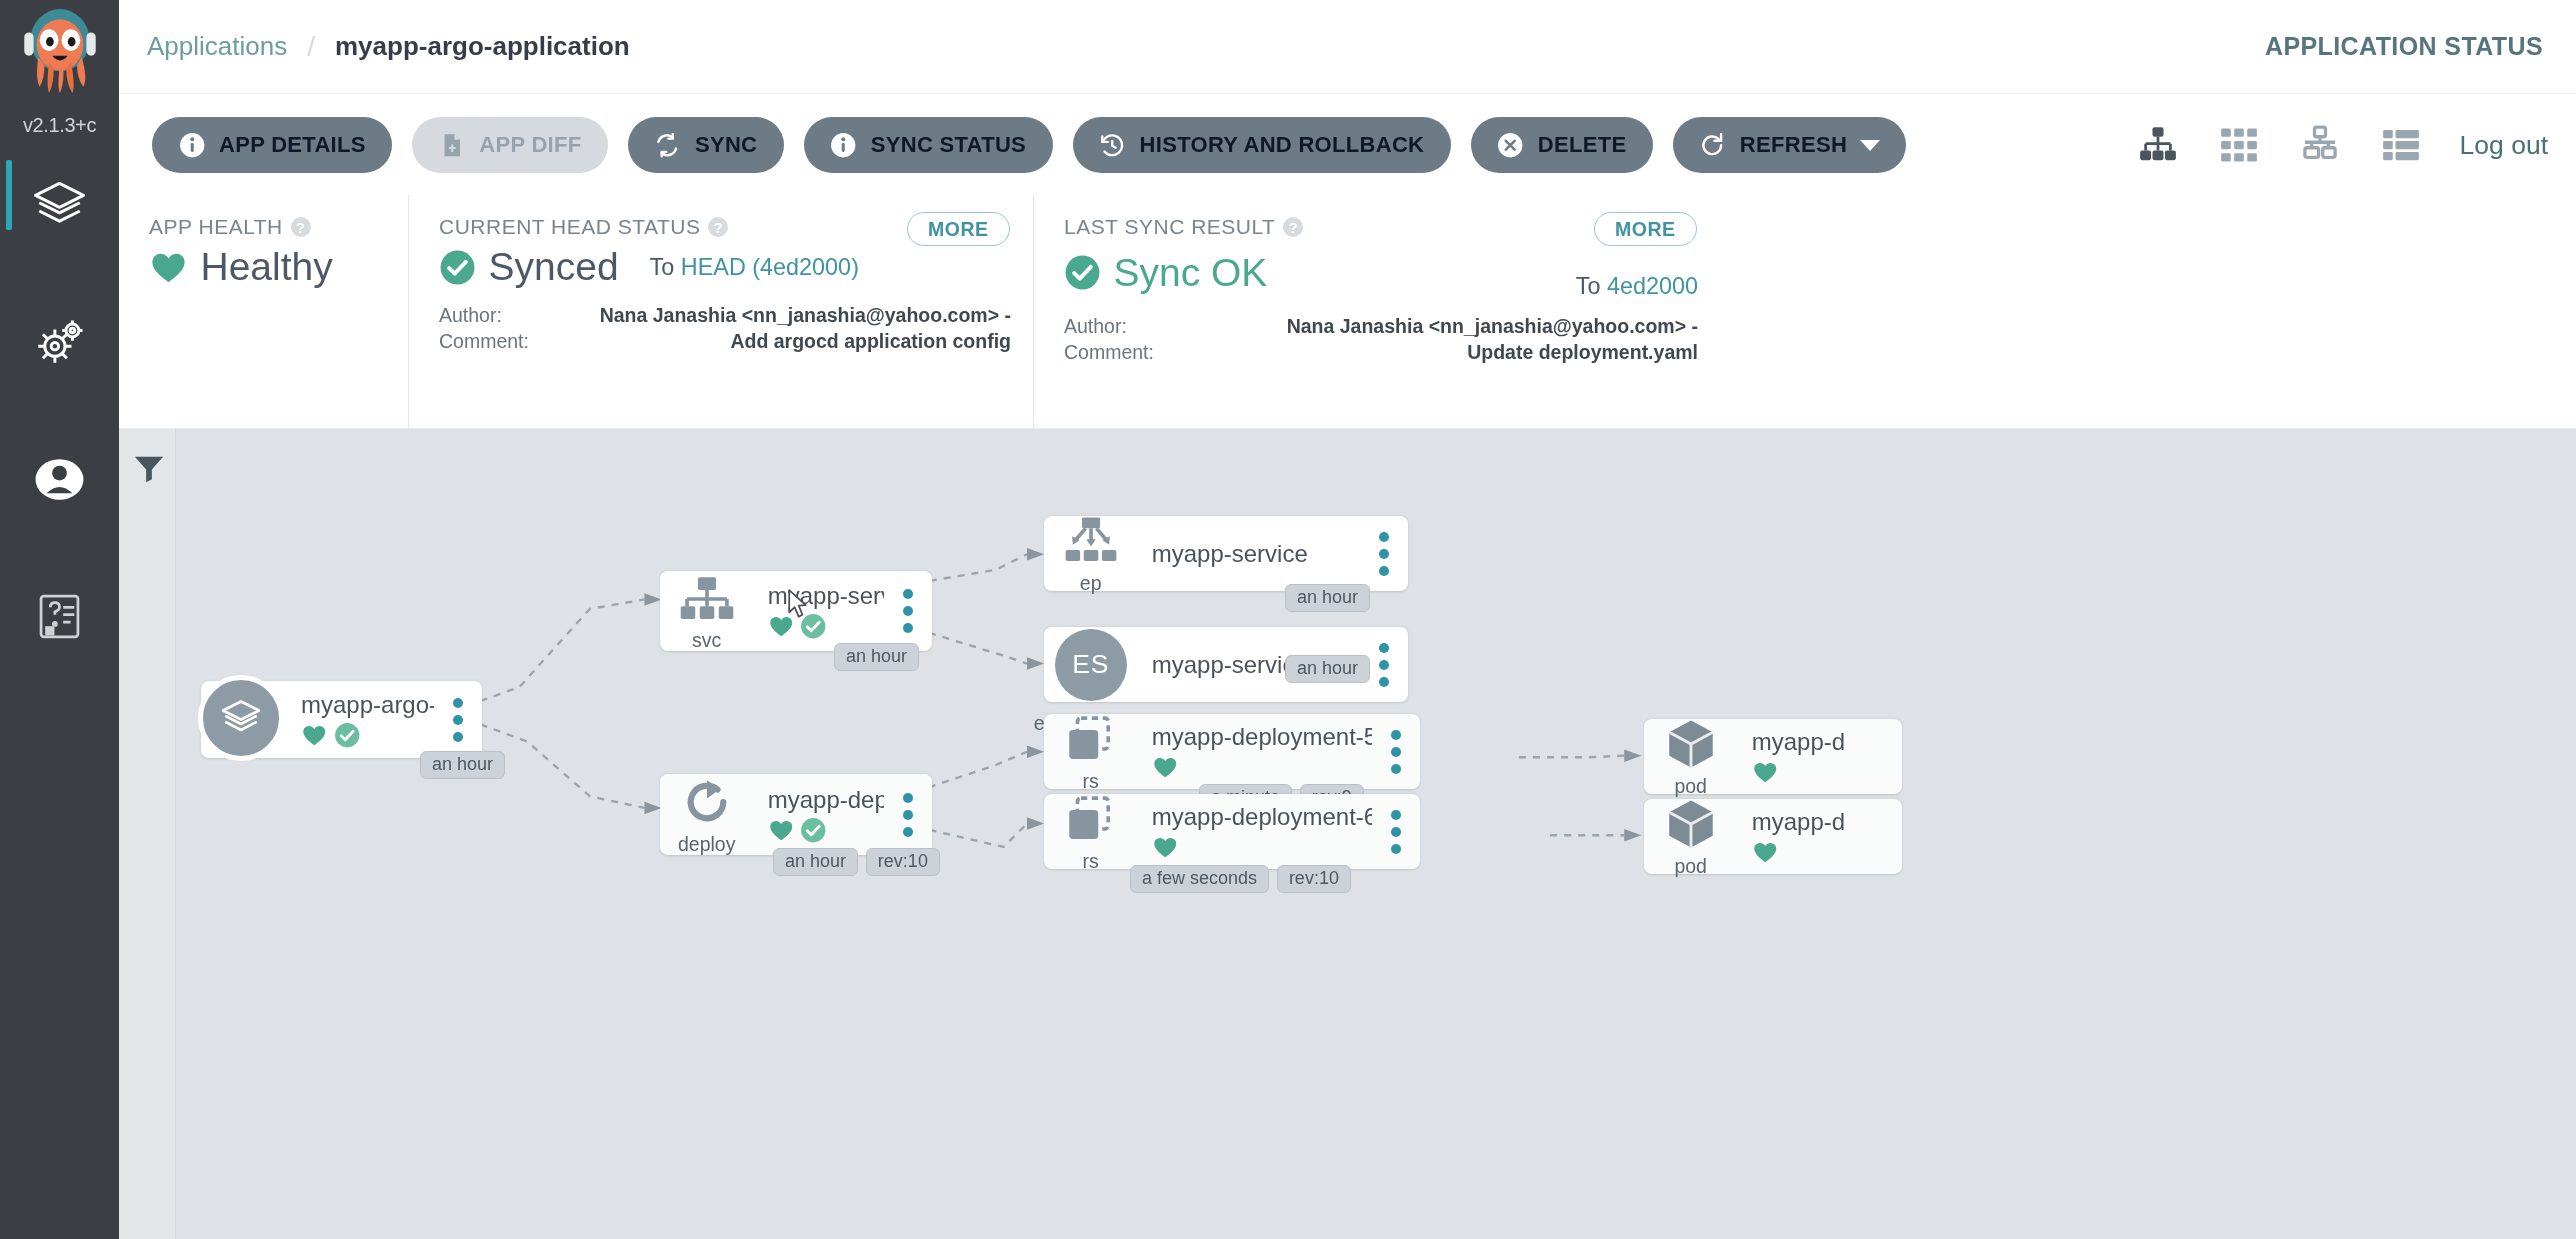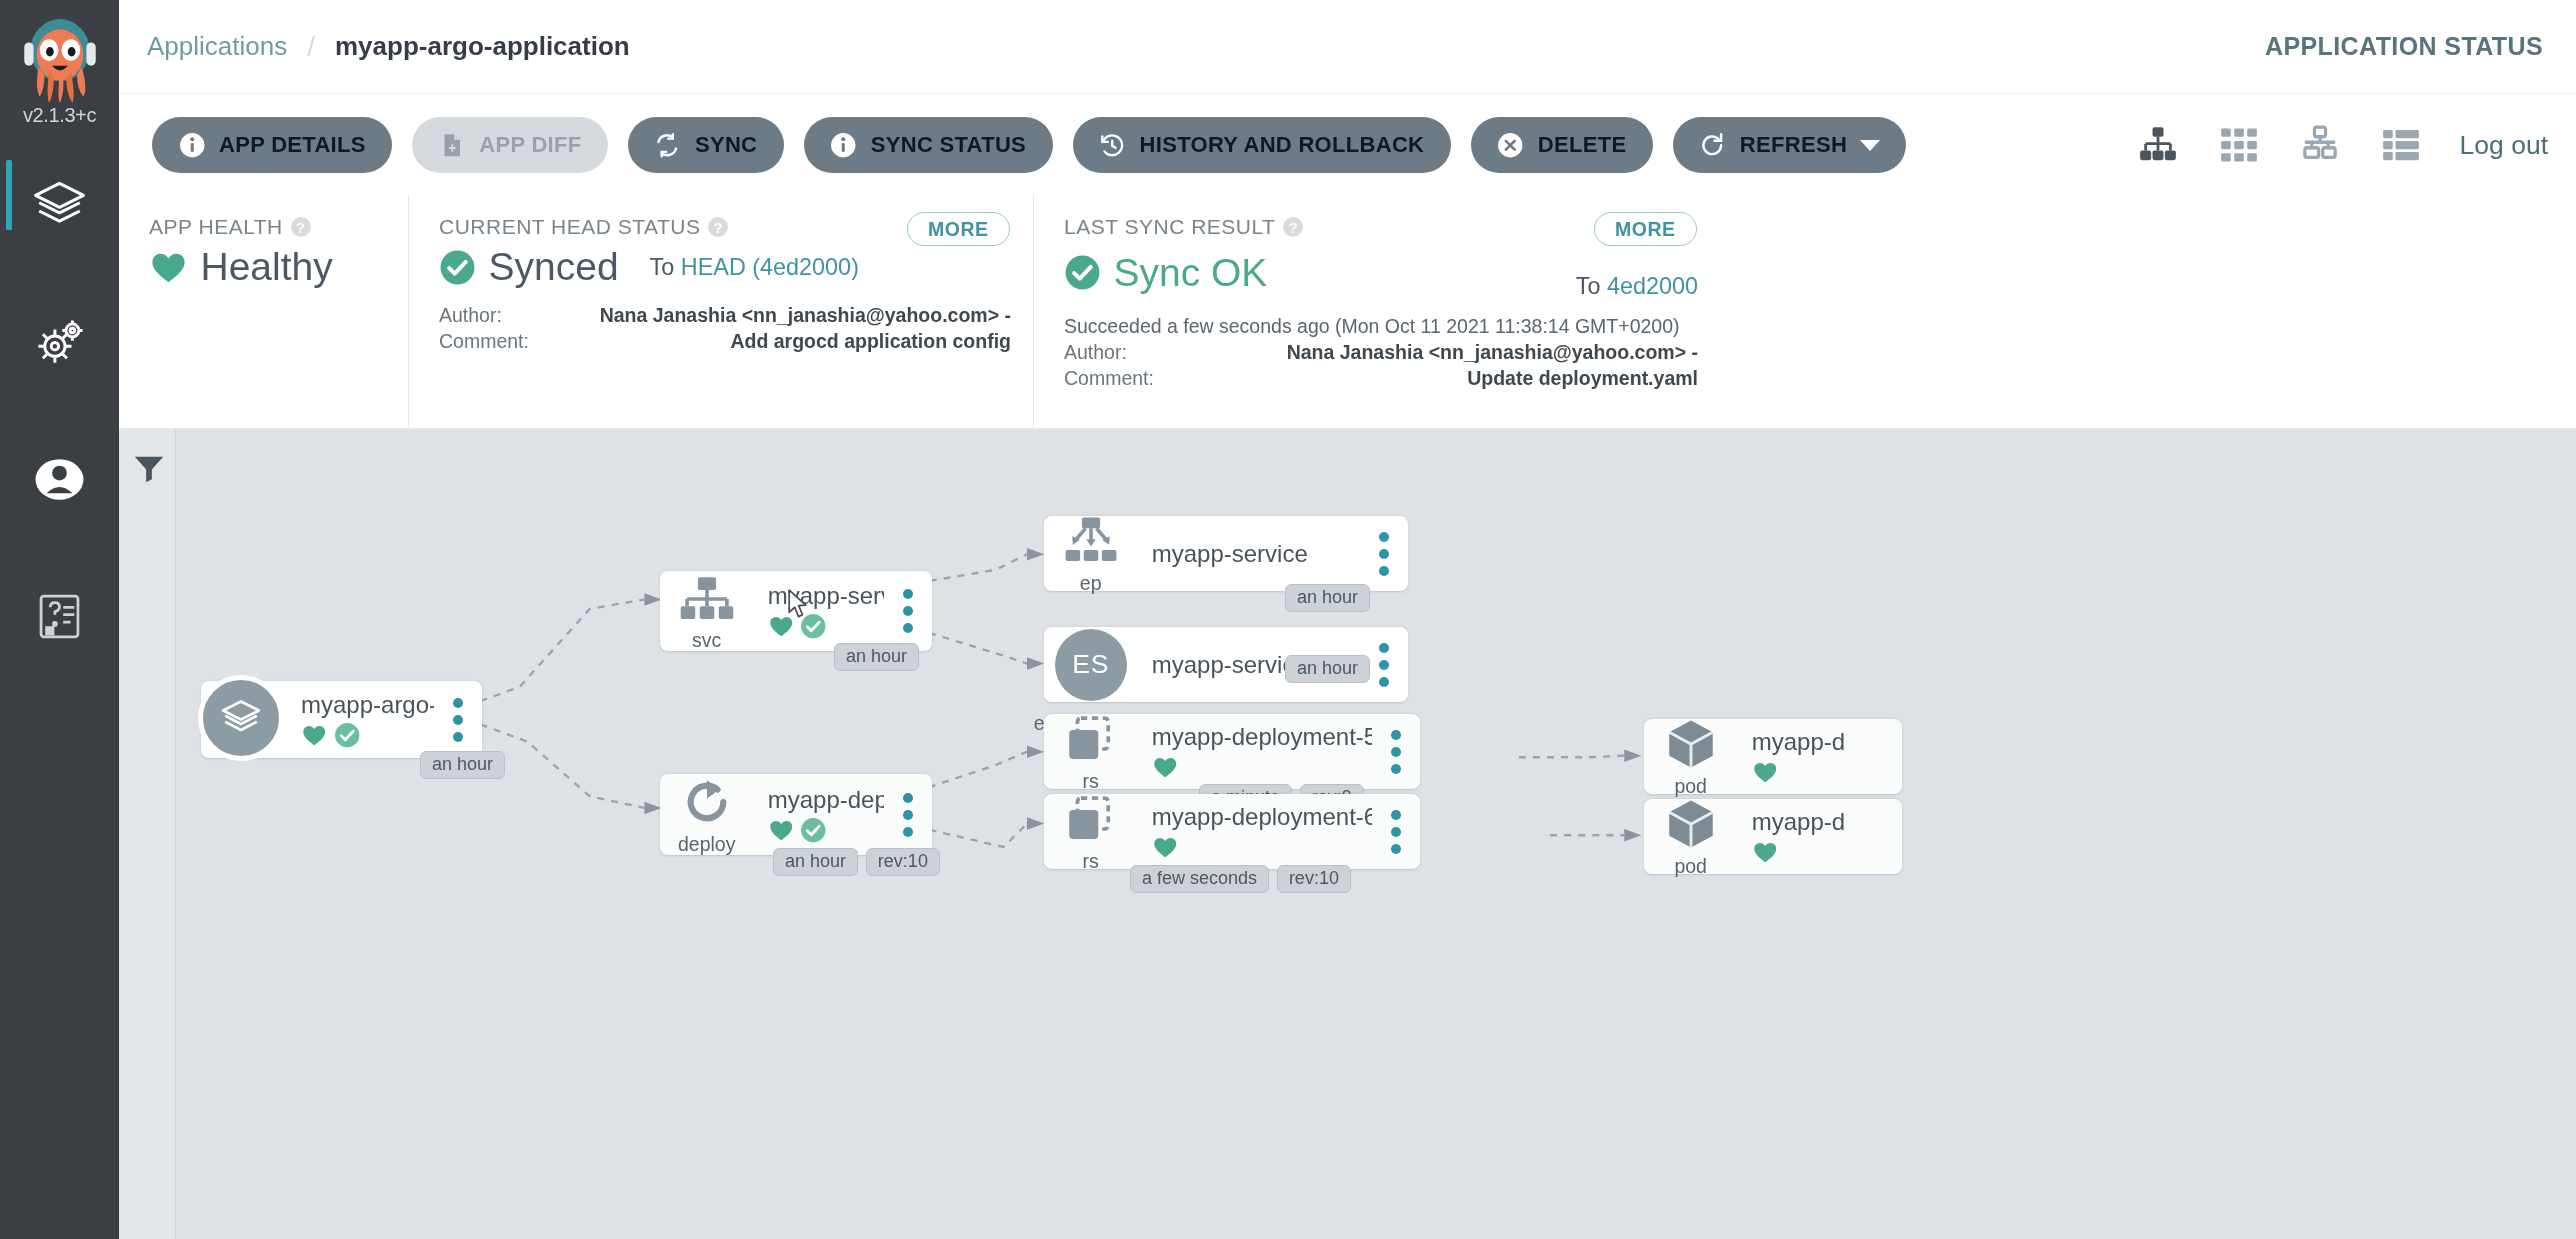--- a/index.html
+++ b/index.html
@@ -13,21 +13,21 @@
 
   
   #sidebar {
     position: absolute; left: 0; top: 0; width: 119px; height: 1240px;
     background: #3b3f44;
     display: flex; flex-direction: column; align-items: center;
   }
   #logo-block {
     width: 119px; height: 137px;
     display: flex; flex-direction: column; align-items: center;
-    justify-content: center; padding-top: 6.2px;
+    justify-content: space-between; padding-top: 6.2px;
   }
   #octo { width: 94px; height: 87px; }
   #version {
     color: #d2d4d6; font-size: 20px; letter-spacing: -0.4px;
     margin-top: 1.6px; white-space: nowrap; overflow: hidden;
     width: 119px; text-align: center;
   }
   .nav-item {
     position: relative; width: 119px; height: 137px;
     display: flex; align-items: center; justify-content: center;
@@ -444,21 +444,20 @@
           <circle cx="12" cy="12" r="11" fill="#4aa88f"></circle>
           <path d="M6.6 12.4l3.6 3.6 7.2-7.6" stroke="#fff" stroke-width="2.6" fill="none" stroke-linecap="round" stroke-linejoin="round"></path>
         </svg>
         <span class="big teal">Sync OK</span>
         <span class="to-rev" style="margin-left:auto;margin-top:28px;">
           <b>To</b>
           <span class="link">4ed2000</span>
         </span>
       </div>
       <div class="meta">
-        <div class="meta-free">Succeeded a few seconds ago (Mon Oct 11 2021 11:38:14 GMT+0200)</div>
         <div class="meta-row">
           <span class="meta-key">Author:</span>
           <span class="meta-val">Nana Janashia &lt;nn_janashia@yahoo.com&gt; -</span>
         </div>
         <div class="meta-row">
           <span class="meta-key">Comment:</span>
           <span class="meta-val">Update deployment.yaml</span>
         </div>
       </div>
     </div>

